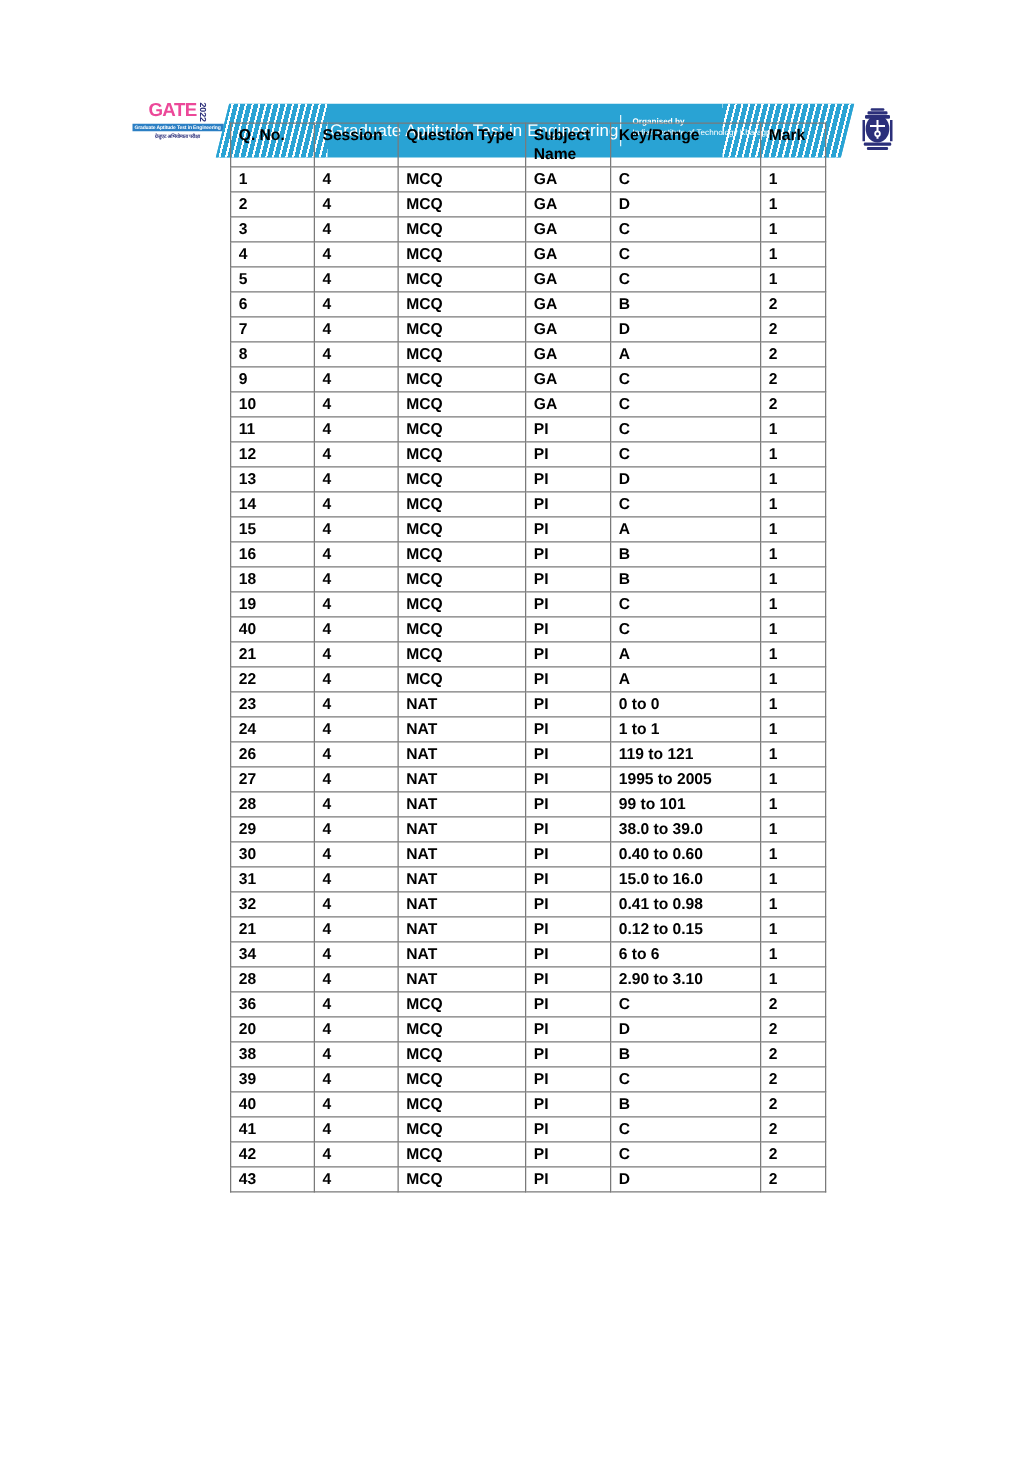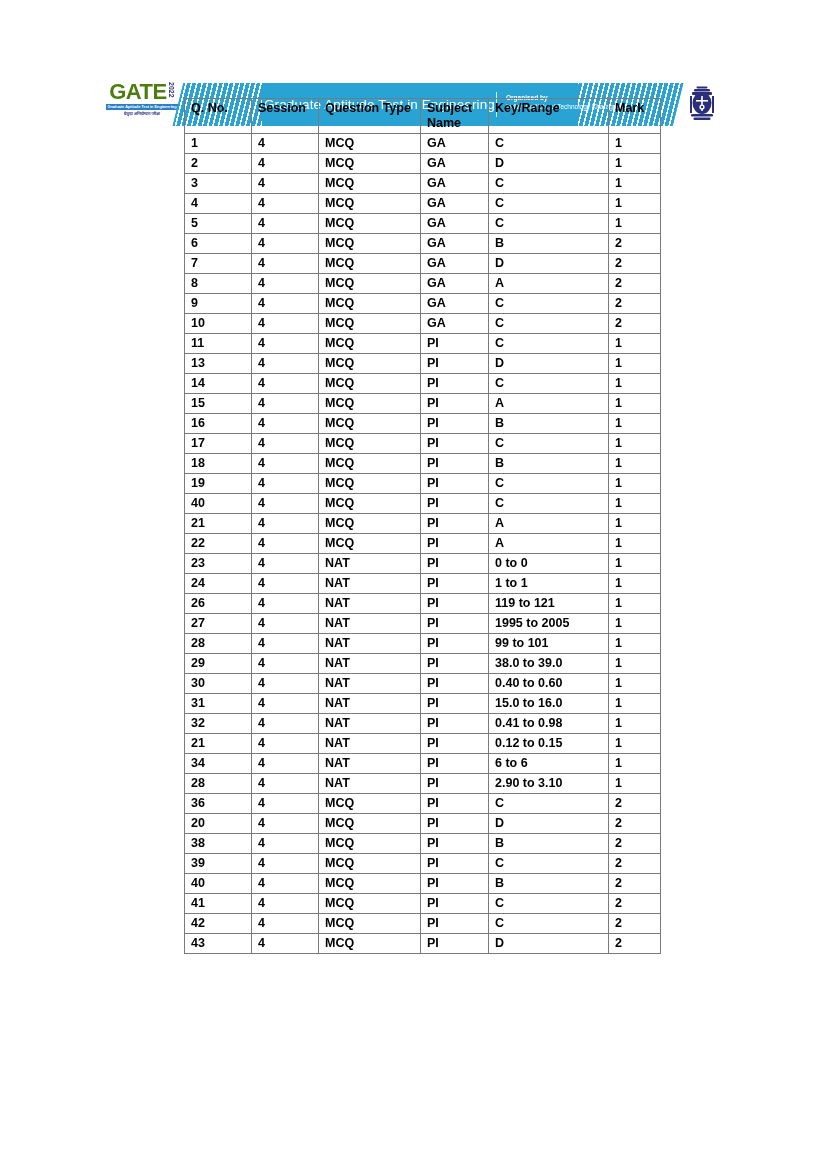--- a/index.html
+++ b/index.html
@@ -36,23 +36,23 @@
     justify-content: flex-start;
   }
   .gate-logo-top {
     display: flex;
     align-items: flex-start;
     justify-content: center;
   }
   .gate-word {
     font-family: "Liberation Sans", sans-serif;
     font-weight: bold;
-    font-size: 22px;
+    font-size: 15px;
     letter-spacing: -0.5px;
-    color: #4d7c0f;
+    color: #ec4899;
     line-height: 1;
   }
   .gate-year {
     font-family: "Liberation Sans", sans-serif;
     font-weight: bold;
     font-size: 7px;
     color: #2b2f7a;
     writing-mode: vertical-rl;
     letter-spacing: 0px;
     line-height: 1;
@@ -349,20 +349,28 @@
         </tr>
         <tr>
           <td>11</td>
           <td>4</td>
           <td>MCQ</td>
           <td>PI</td>
           <td>C</td>
           <td>1</td>
         </tr>
         <tr>
+          <td>12</td>
+          <td>4</td>
+          <td>MCQ</td>
+          <td>PI</td>
+          <td>C</td>
+          <td>1</td>
+        </tr>
+        <tr>
           <td>13</td>
           <td>4</td>
           <td>MCQ</td>
           <td>PI</td>
           <td>D</td>
           <td>1</td>
         </tr>
         <tr>
           <td>14</td>
           <td>4</td>
@@ -378,28 +386,20 @@
           <td>PI</td>
           <td>A</td>
           <td>1</td>
         </tr>
         <tr>
           <td>16</td>
           <td>4</td>
           <td>MCQ</td>
           <td>PI</td>
           <td>B</td>
-          <td>1</td>
-        </tr>
-        <tr>
-          <td>17</td>
-          <td>4</td>
-          <td>MCQ</td>
-          <td>PI</td>
-          <td>C</td>
           <td>1</td>
         </tr>
         <tr>
           <td>18</td>
           <td>4</td>
           <td>MCQ</td>
           <td>PI</td>
           <td>B</td>
           <td>1</td>
         </tr>

